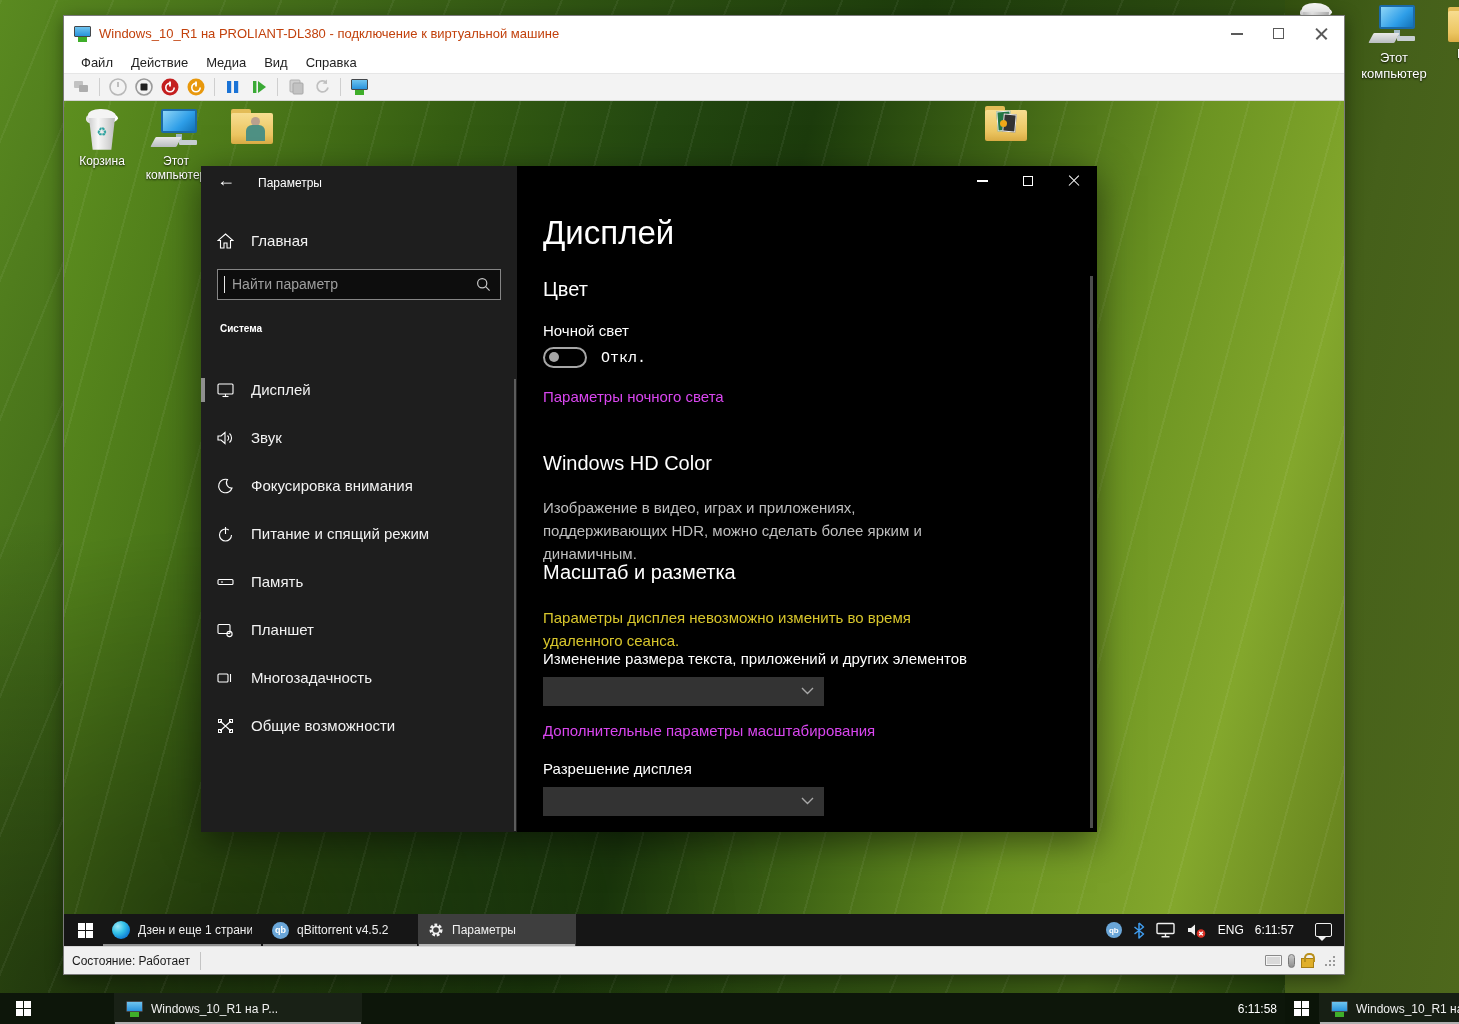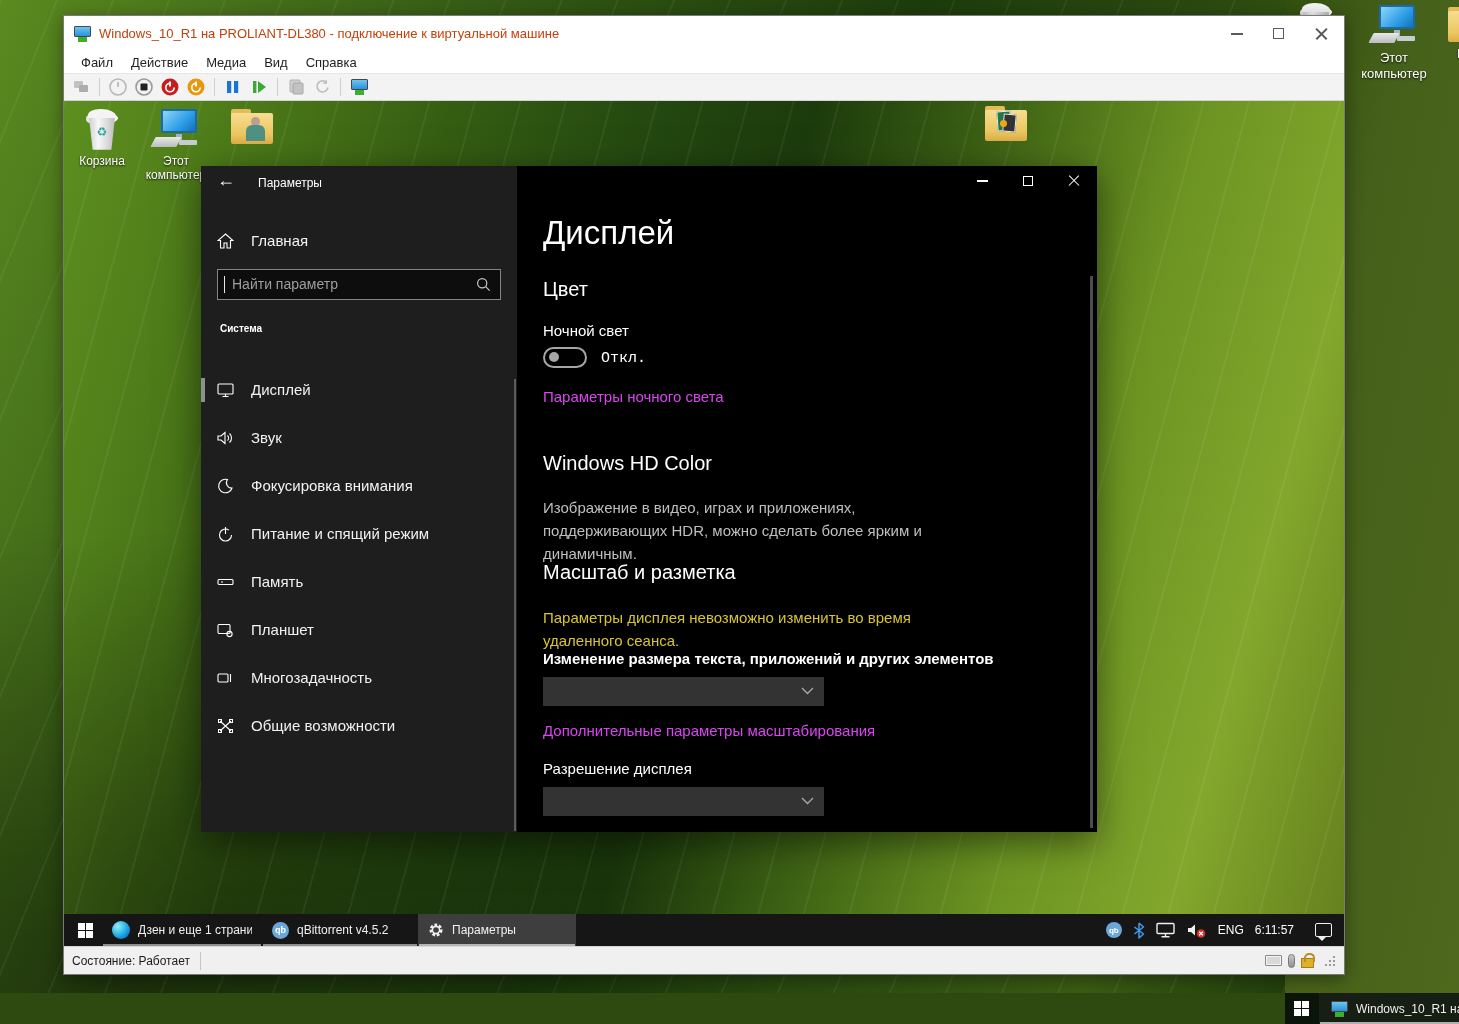--- a/index.html
+++ b/index.html
@@ -475,21 +475,21 @@
             </div>
           <div class="t15" style="left:84px; top:184px;font-family:Liberation Mono, monospace;">Откл.</div>
           <div class="link" style="left:26px; top:222px;">Параметры ночного света</div>
 
           <div class="h2" style="left:26px; top:286px;">Windows HD Color</div>
           <div class="para" style="left:26px; top:330px; width:428px;">Изображение в видео, играх и приложениях, поддерживающих HDR, можно сделать более ярким и динамичным.</div>
 
           <div class="h2" style="left:26px; top:395px;">Масштаб и разметка</div>
           <div class="warn" style="left:26px; top:440px; width:435px;">Параметры дисплея невозможно изменить во время удаленного сеанса.</div>
 
-          <div class="t15" style="left:26px; top:484px;font-weight:bold;">Изменение размера текста, приложений и других элементов</div>
+          <div class="t15" style="left:26px; top:484px;">Изменение размера текста, приложений и других элементов</div>
           <div class="dd" style="top:511px;">
             <span class="val"></span>
             <svg width="13" height="8">
                 <path d="M1 1 L6.5 6.5 L12 1" fill="none" stroke="#a8a8a8" stroke-width="1.4"></path>
               </svg>
           </div>
 
           <div class="link" style="left:26px; top:556px;">Дополнительные параметры масштабирования</div>
 
           <div class="t15" style="left:26px; top:594px;">Разрешение дисплея</div>
@@ -563,20 +563,34 @@
               <rect x="5" y="5" width="2" height="2"></rect>
               <rect x="9" y="9" width="2" height="2"></rect>
               <rect x="5" y="9" width="2" height="2"></rect>
               <rect x="1" y="9" width="2" height="2"></rect>
             </g>
           </svg>
       </div>
     </div>
   </div>
 
+  <div class="m1-taskbar">
+    <div class="start">
+        <div class="startlogo"></div>
+      </div>
+    <div class="h-task" style="margin-left:68px; width:248px;">
+      <div class="mini-vm">
+          <div class="s"></div>
+          <div class="g"></div>
+        </div>
+      <span class="lbl">Windows_10_R1 на P...</span>
+      <div class="under"></div>
+    </div>
+    <span class="h-clock">6:11:58</span>
+  </div>
 
   <div class="m2-taskbar">
     <div class="start">
         <div class="startlogo"></div>
       </div>
     <div class="h-task" style="margin-left:2px; flex:1;">
       <div class="mini-vm">
           <div class="s"></div>
           <div class="g"></div>
         </div>

